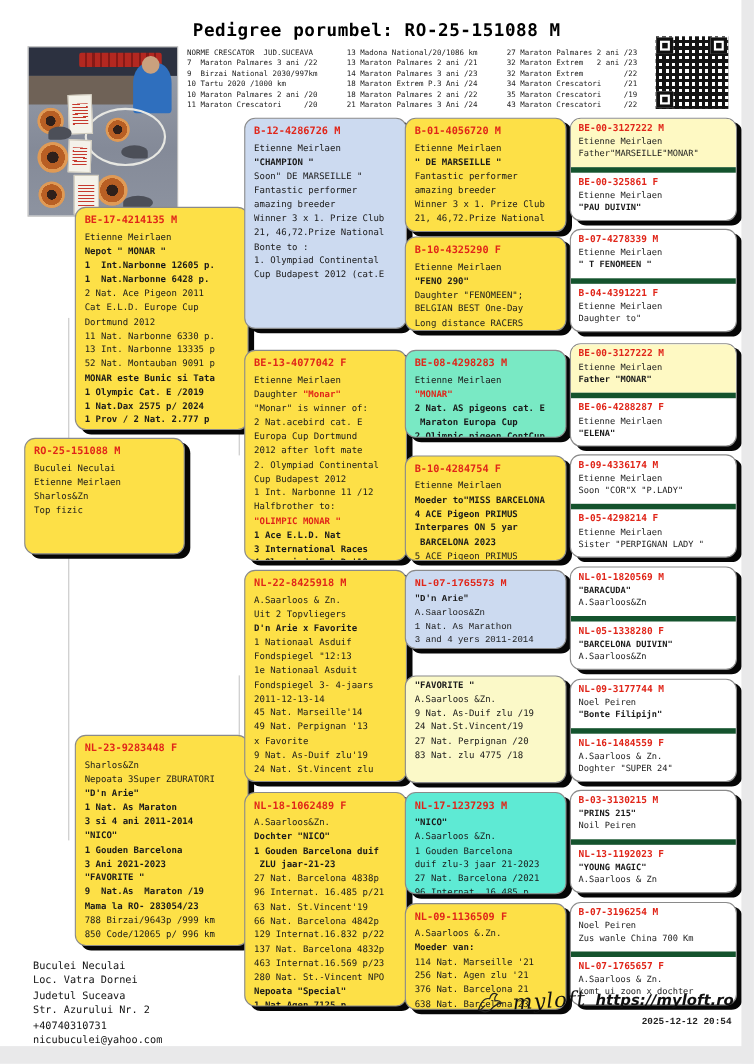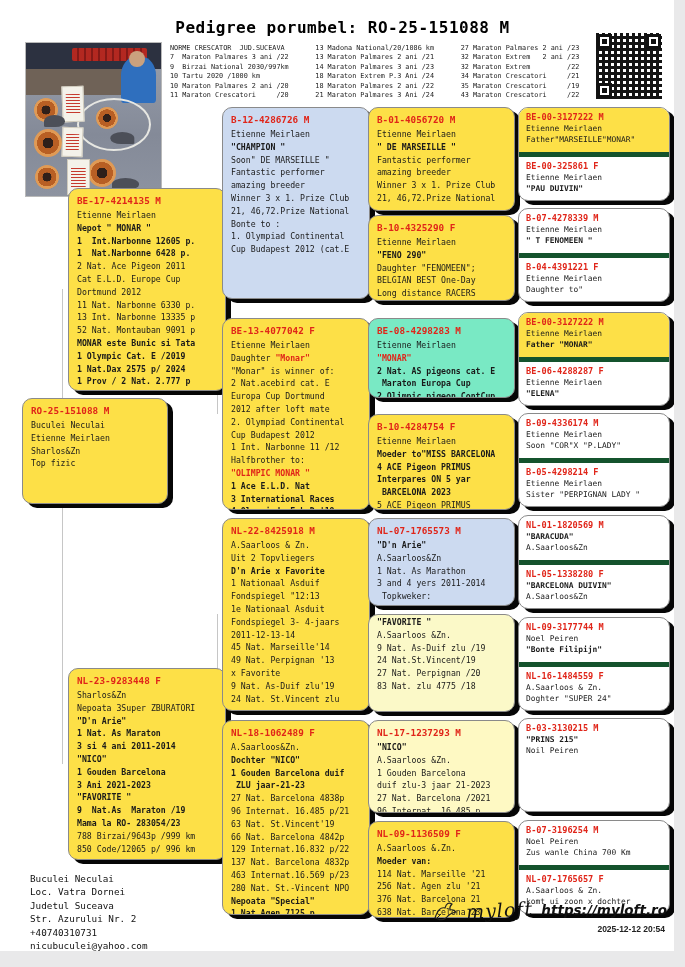--- a/index.html
+++ b/index.html
@@ -57,38 +57,38 @@
   
   .pbox{position:absolute;background:#fde047;border:1px solid #8a8a8a;border-radius:10px;
         box-shadow:5px 4px 0 0 #060606;overflow:hidden;z-index:1;box-sizing:border-box;}
   .ring{font-size:9.3px;font-weight:bold;color:#e02519;padding:6px 8px 2px;white-space:pre;}
   .lines{padding:1px 8px 0;font-size:8.2px;line-height:12.8px;}
   .lines .ln{white-space:pre;}
   .s-b{font-weight:bold;}
   .s-rb{font-weight:bold;color:#e02519;}
 
   .bg-blue{background:#ccdaf0;} .bg-mint{background:#79e9c4;}
-  .bg-yellow{background:#fbf9c8;} .bg-cyan{background:#fef9c3;} .bg-pink{background:#fde047;}
+  .bg-yellow{background:#fbf9c8;} .bg-cyan{background:#5eead4;} .bg-pink{background:#fef9c3;}
 
   
   .b17{left:68px;top:188px;width:158px;height:203px;}
   .rob{left:22px;top:398px;width:146px;height:106px;}
   .n23{left:68px;top:668px;width:158px;height:192px;}
   
   .b12{left:222px;top:107px;width:148px;height:192px;}
   .b13{left:222px;top:318px;width:148px;height:192px;}
   .n22{left:222px;top:518px;width:148px;height:193px;}
   .n18{left:222px;top:720px;width:148px;height:195px;}
   
   .g3{left:368px;width:147px;}
   .b01{top:107px;height:104px;}
   .b10a{top:215px;height:86px;}
   .be08{top:318px;height:80px;}
   .b10b{top:414px;height:96px;}
-  .n07{top:518px;height:88px;}
+  .n07{top:518px;height:72px;font-family:Liberation Mono, monospace;}
   .n17f{top:614px;height:98px;}
   .n17m{top:720px;height:93px;}
   .n09{top:821px;height:97px;}
   
   .gpair{position:absolute;left:518px;width:152px;height:94px;background:#fff;border:1px solid #8a8a8a;
          border-radius:10px;box-shadow:5px 4px 0 0 #060606;overflow:hidden;z-index:1;box-sizing:border-box;
          display:flex;flex-direction:column;}
   .p1{top:107px;} .p2{top:208px;} .p3{top:312px;} .p4{top:413px;}
   .p5{top:515px;} .p6{top:617px;} .p7{top:718px;} .p8{top:820px;}
   .sub{flex:1;padding:3px 7px 0;box-sizing:border-box;}
@@ -96,21 +96,21 @@
   .sub .ring{padding:1px 0 1px;font-size:8.6px;}
   .sub .lines{padding:0;font-size:7.9px;line-height:11px;}
 
   
   .owner{position:absolute;left:30px;top:872px;font-size:9.3px;line-height:13.4px;color:#111;z-index:6;}
   .owner .ln{white-space:pre;}
   .footer{position:absolute;right:18px;top:898px;display:flex;align-items:center;gap:8px;z-index:6;}
   .brand{font-family:"DejaVu Serif","Liberation Serif",serif;font-style:italic;font-size:19px;color:#111;
          transform:rotate(-3deg);letter-spacing:1px;}
   .url{font-family:"DejaVu Sans","Liberation Sans",sans-serif;font-weight:bold;font-style:italic;font-size:13.5px;color:#111;}
-  .stamp{position:absolute;right:20px;top:924px;font-family:Liberation Sans, sans-serif;
+  .stamp{position:absolute;right:20px;top:924px;font-family:Liberation Mono, monospace;
          font-weight:bold;font-size:8.5px;color:#222;z-index:6;}
 </style>
 </head>
 <body>
 
 <div id="page">
 
   <div class="title">Pedigree porumbel: RO-25-151088 M</div>
 
   <div class="stats">
@@ -486,20 +486,27 @@
     </div>
   </div>
   <div class="gpair p7">
     <div class="sub">
       <div class="ring">B-03-3130215 M</div>
       <div class="lines">
           <div class="ln s-b">"PRINS 215"</div>
           <div class="ln">Noil Peiren</div>
         </div>
     </div>
+    <div class="sub">
+      <div class="ring">NL-13-1192023 F</div>
+      <div class="lines">
+          <div class="ln s-b">"YOUNG MAGIC"</div>
+          <div class="ln">A.Saarloos &amp; Zn</div>
+        </div>
+    </div>
   </div>
   <div class="gpair p8">
     <div class="sub">
       <div class="ring">B-07-3196254 M</div>
       <div class="lines">
           <div class="ln">Noel Peiren</div>
           <div class="ln">Zus wanle China 700 Km</div>
         </div>
     </div>
     <div class="sub">

